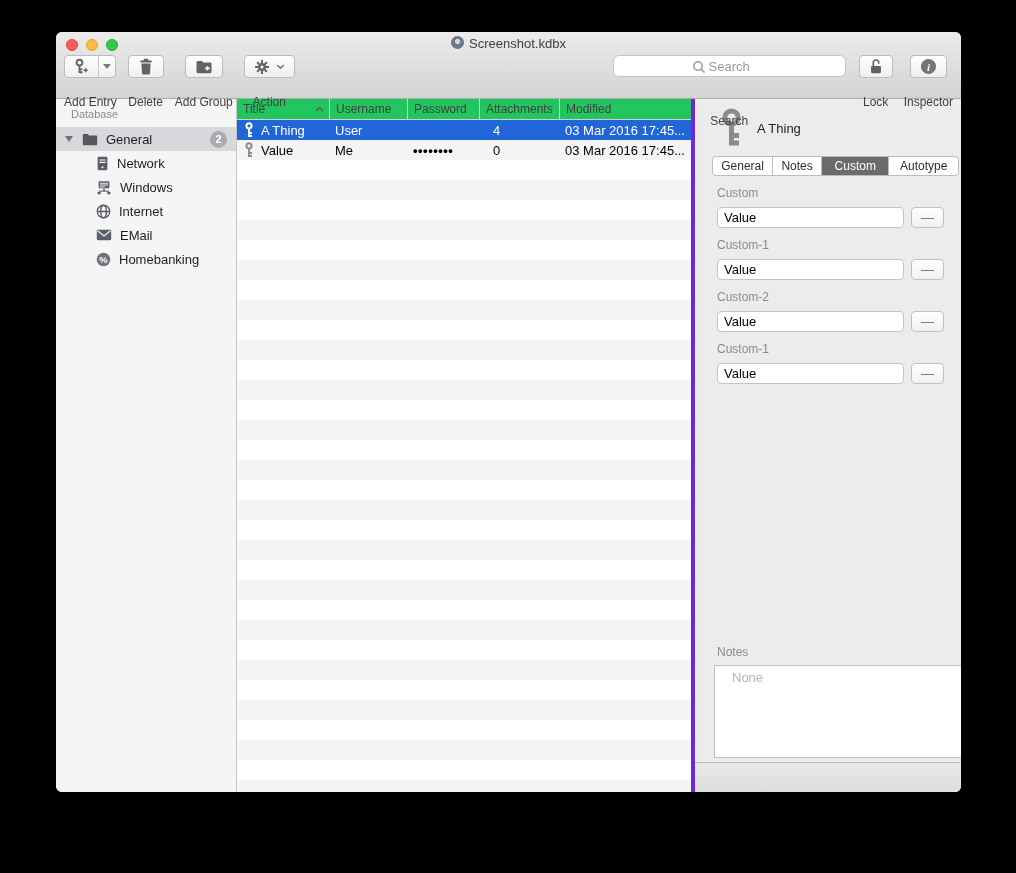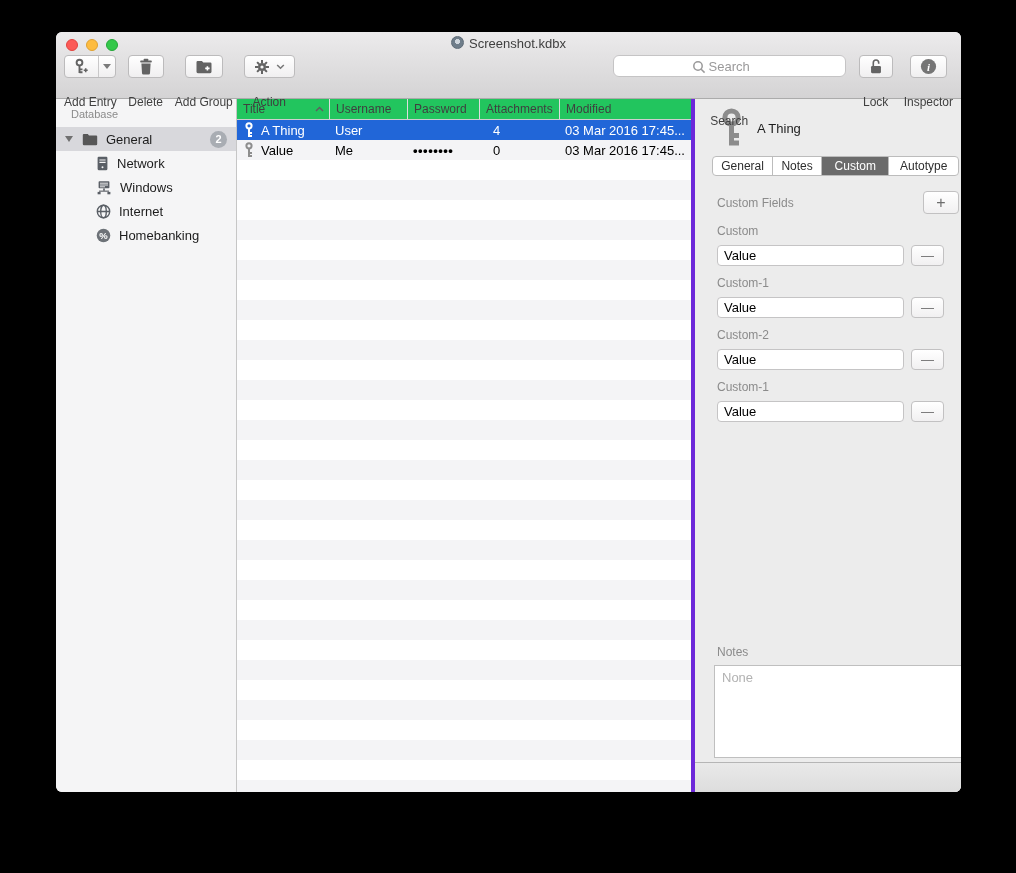--- a/index.html
+++ b/index.html
@@ -108,21 +108,21 @@
   .field-label { font-size:12px; color:#8b8b8b; margin-bottom:7px; }
   .field-row { display:flex; align-items:center; }
   .field-input { width:187px; height:21px; border:1px solid #c5c4c5; border-radius:4px;
     background:#fff; font-size:13px; color:#000; padding:0 6px;
     font-family:"Liberation Sans",sans-serif; outline:none; }
   .minus-btn { margin-left:7px; width:33px; height:21px; font-size:13px; }
 
   .notes-sec { flex:none; margin-top:auto; }
   .notes-label { font-size:12px; color:#8b8b8b; margin:0 4px 6px 22px; }
   .notes-area { display:block; margin-left:19px; width:262px; height:93px; background:#fff;
-    border:1px solid #bfbfbf; resize:none; font-size:13px; color:#000; padding:4px 7px;
+    border:1px solid #bfbfbf; resize:none; font-size:13px; color:#000; padding:4px 17px;
     font-family:"Liberation Sans",sans-serif; outline:none; }
   .notes-area::placeholder { color:#b2b2b2; }
   .insp-footer { flex:none; margin-top:4px; height:30px; border-top:1px solid #b5b5b5;
     background:linear-gradient(#e9e9e9,#dddddd); }
 
   .ic { display:inline-block; vertical-align:middle; }
 </style>
 </head>
 <body>
 
@@ -280,20 +280,27 @@
         <svg width="15" height="15" viewBox="0 0 15 15">
             <g stroke="#5a5f66" fill="none" stroke-width="1.4">
               <circle cx="7.5" cy="7.5" r="6.2"></circle>
               <ellipse cx="7.5" cy="7.5" rx="2.8" ry="6.2"></ellipse>
               <path d="M1.3 7.5 h12.4"></path>
             </g>
           </svg>
         <span class="child-label">Internet</span>
       </div>
 
+      <div class="child-row">
+        <svg width="16" height="12" viewBox="0 0 16 12">
+            <rect x="0.8" y="0.8" width="14.4" height="10.4" rx="1.2" fill="#5a5f66"></rect>
+            <path d="M1.6 1.8 L8 7 L14.4 1.8" stroke="#f5f5f6" stroke-width="1.2" fill="none"></path>
+          </svg>
+        <span class="child-label">EMail</span>
+      </div>
 
       <div class="child-row">
         <svg width="15" height="15" viewBox="0 0 15 15">
             <circle cx="7.5" cy="7.5" r="6.8" fill="#6d7278"></circle>
             <text x="7.5" y="10.8" text-anchor="middle" font-size="9.5" font-weight="bold" font-family="Liberation Sans, sans-serif" fill="#ffffff">%</text>
           </svg>
         <span class="child-label">Homebanking</span>
       </div>
     </div>
 
@@ -373,26 +380,20 @@
             <span>Notes</span>
           </div>
         <div class="tab tw3 sel">
             <span>Custom</span>
           </div>
         <div class="tab tw4">
             <span>Autotype</span>
           </div>
       </div>
 
-      <div class="cf-bar">
-        <span class="insp-label">Custom Fields</span>
-        <div class="plus-btn">
-          <span>+</span>
-        </div>
-      </div>
 
       <div class="field">
         <div class="field-label">Custom</div>
         <div class="field-row">
           <input class="field-input" type="text" value="Value" style="">
           <div class="minus-btn">
               <span>—</span>
             </div>
         </div>
       </div>

